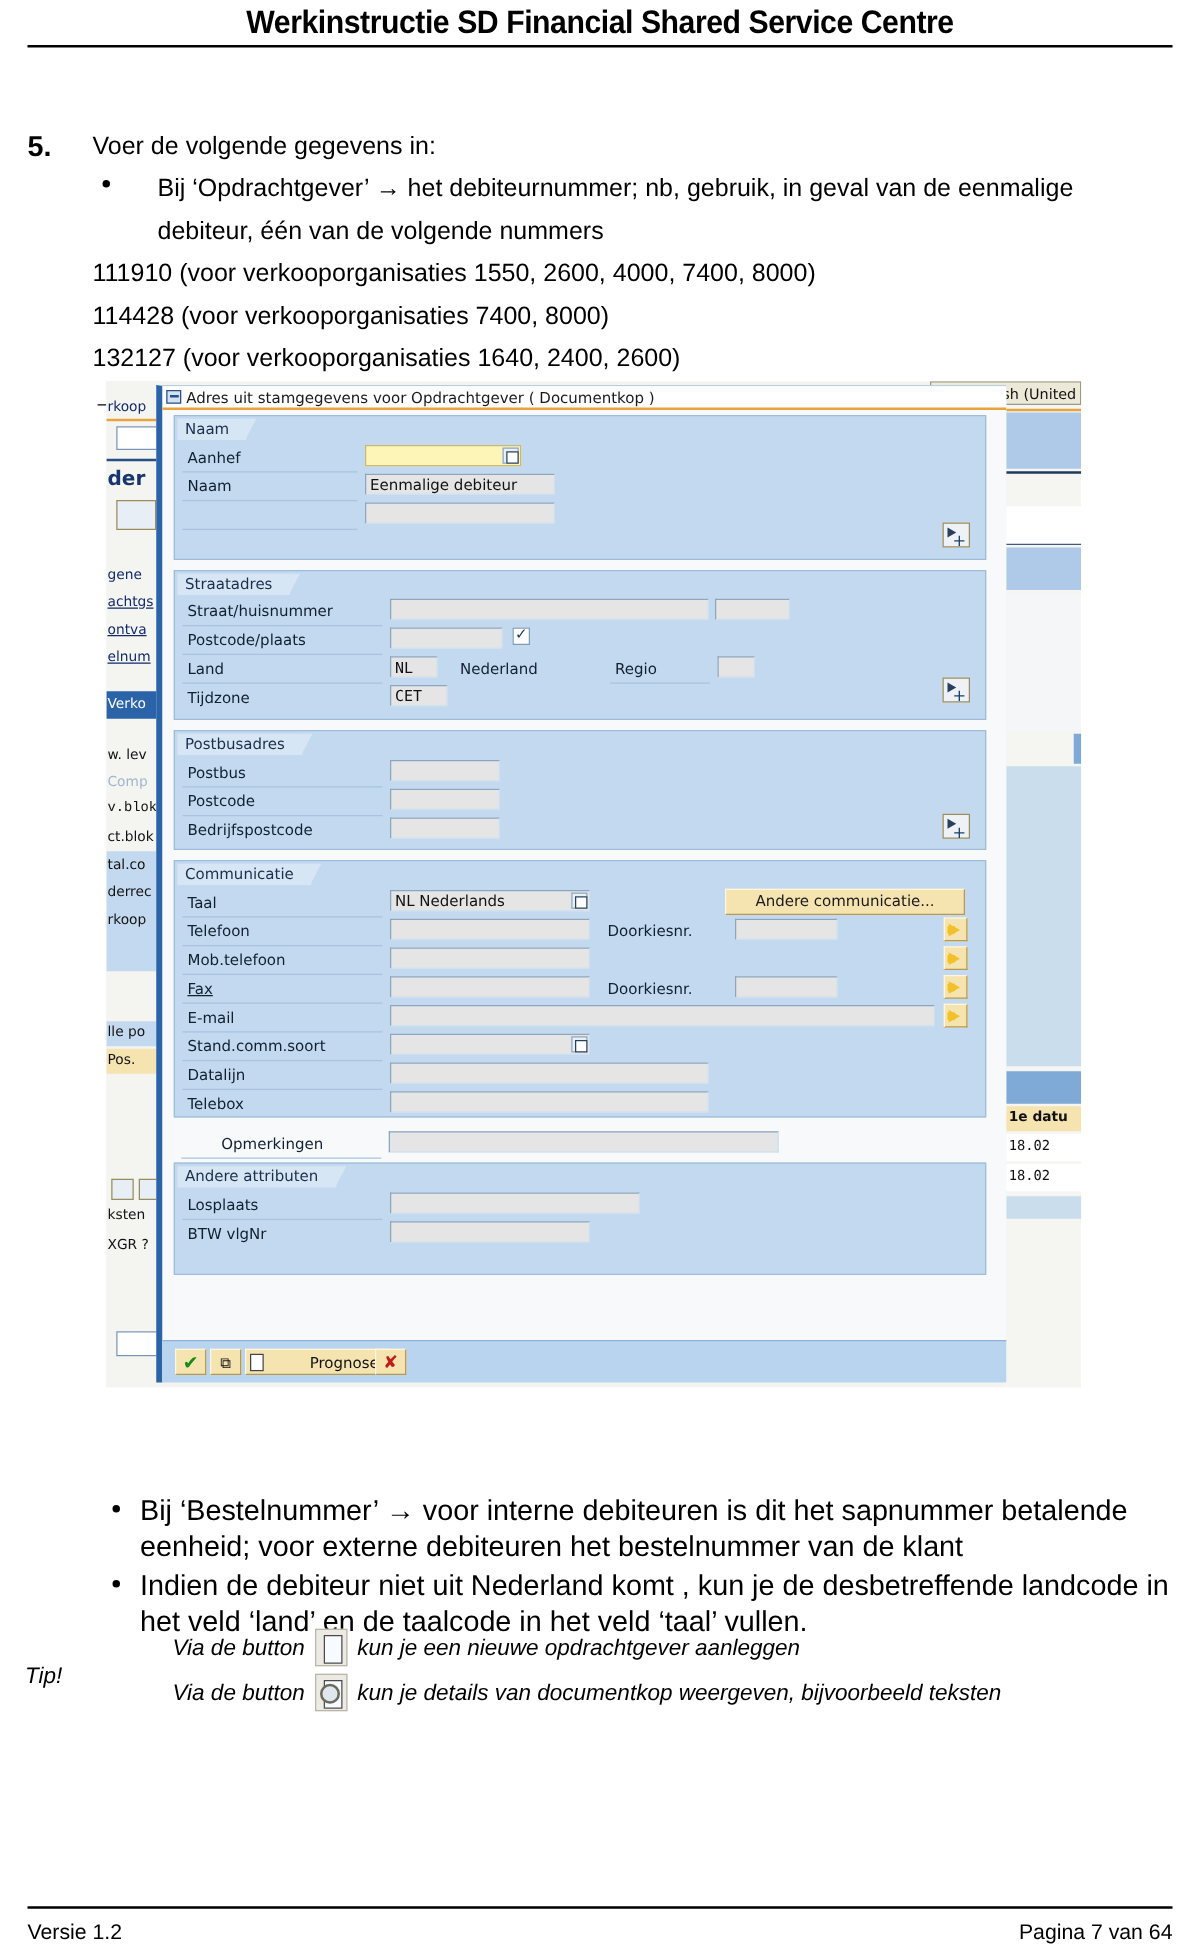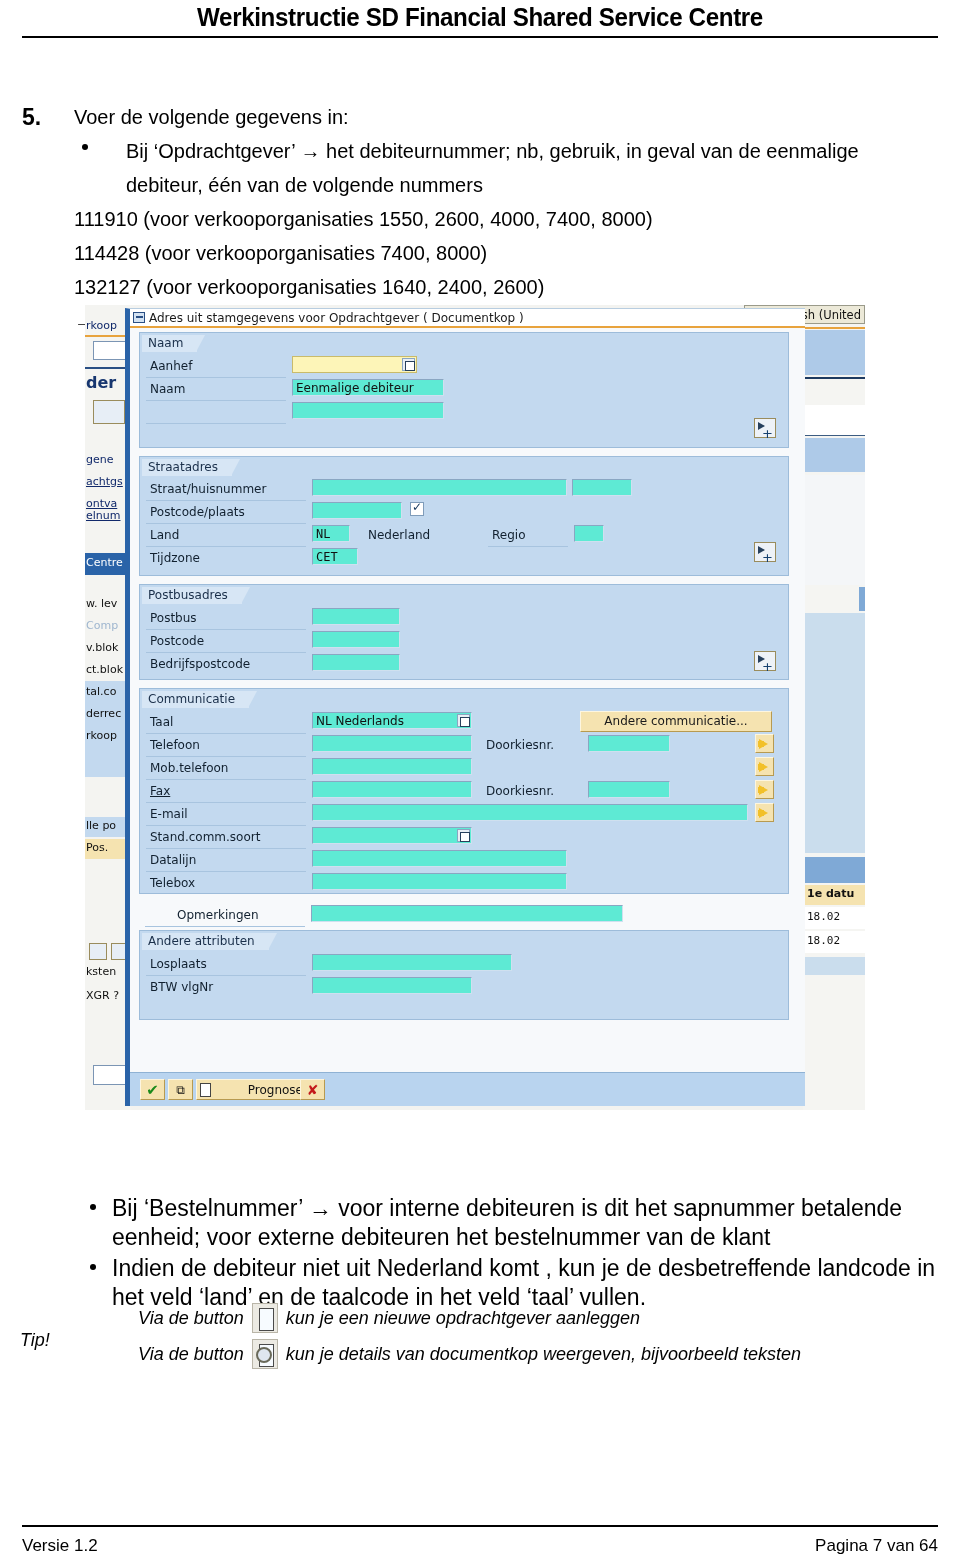--- a/index.html
+++ b/index.html
@@ -150,21 +150,21 @@
     border-left:9px solid #d7e6f5;
     border-bottom:17px solid transparent;
   }
   .row-line {
     position:absolute; height:1px; background:#a8c4df;
   }
   .lbl {
     position:absolute; font-size:12px; color:#11202f; white-space:nowrap;
   }
   .fld {
-    position:absolute; background:#5eead4;
+    position:absolute; background:#e5e5e5;
     border:1px solid #8aa6c2; border-right-color:#cfe0ef; border-bottom-color:#cfe0ef;
   }
   .fld.yellow { background:#fdf5b8; border-color:#c9bb6b; }
   .fld-val {
     position:absolute; left:3px; top:1px; font-size:12px; white-space:nowrap; color:#111;
   }
   .fld-ico {
     position:absolute; right:1px; top:1px; width:13px; height:13px;
     background:#e9eff5; border:1px solid #8aa6c2;
   }
@@ -311,28 +311,28 @@
       <div class="bg-frag" style="top:14px;color:#11296b;">rkoop</div>
       <div class="bg-band" style="top:30px;height:2px;background:#e8a33d;"></div>
       <div class="bg-input" style="left:8px;top:36px;width:34px;height:19px;"></div>
       <div class="bg-band" style="top:62px;height:2px;background:#2a4f84;"></div>
       <div class="bg-frag dark" style="top:68px;font-size:16px;">der</div>
       <div class="bg-input" style="left:8px;top:95px;width:32px;height:24px;background:#e7eef6;border-color:#9a8c5c;"></div>
 
       <div class="bg-frag" style="top:148px;">gene</div>
       <div class="bg-frag" style="top:170px;text-decoration:underline;">achtgs</div>
       <div class="bg-frag" style="top:192px;text-decoration:underline;">ontva</div>
-      <div class="bg-frag" style="top:204px;text-decoration:underline;">elnum</div>
+      <div class="bg-frag" style="top:214px;text-decoration:underline;">elnum</div>
 
       <div class="bg-band" style="top:248px;height:22px;background:#2a63a8;"></div>
-      <div class="bg-frag" style="top:251px;color:#fff;">Centre</div>
+      <div class="bg-frag" style="top:251px;color:#fff;">Verko</div>
 
       <div class="bg-frag" style="top:292px;color:#111;">w. lev</div>
       <div class="bg-frag" style="top:314px;color:#9fb6cf;">Comp</div>
-      <div class="bg-frag" style="top:336px;color:#111;">v.blok</div>
+      <div class="bg-frag" style="top:336px;color:#111;font-family:Liberation Mono, monospace;">v.blok</div>
       <div class="bg-frag" style="top:358px;color:#111;">ct.blok</div>
       <div class="bg-band" style="top:376px;height:96px;background:#c3d9ef;"></div>
       <div class="bg-frag" style="top:380px;color:#111;">tal.co</div>
       <div class="bg-frag" style="top:402px;color:#111;">derrec</div>
       <div class="bg-frag" style="top:424px;color:#111;">rkoop</div>
 
       <div class="bg-band" style="top:512px;height:20px;background:#c3d9ef;"></div>
       <div class="bg-frag" style="top:514px;color:#111;">lle po</div>
       <div class="bg-band" style="top:534px;height:20px;background:#f5e3b0;"></div>
       <div class="bg-frag" style="top:536px;color:#111;">Pos.</div>

